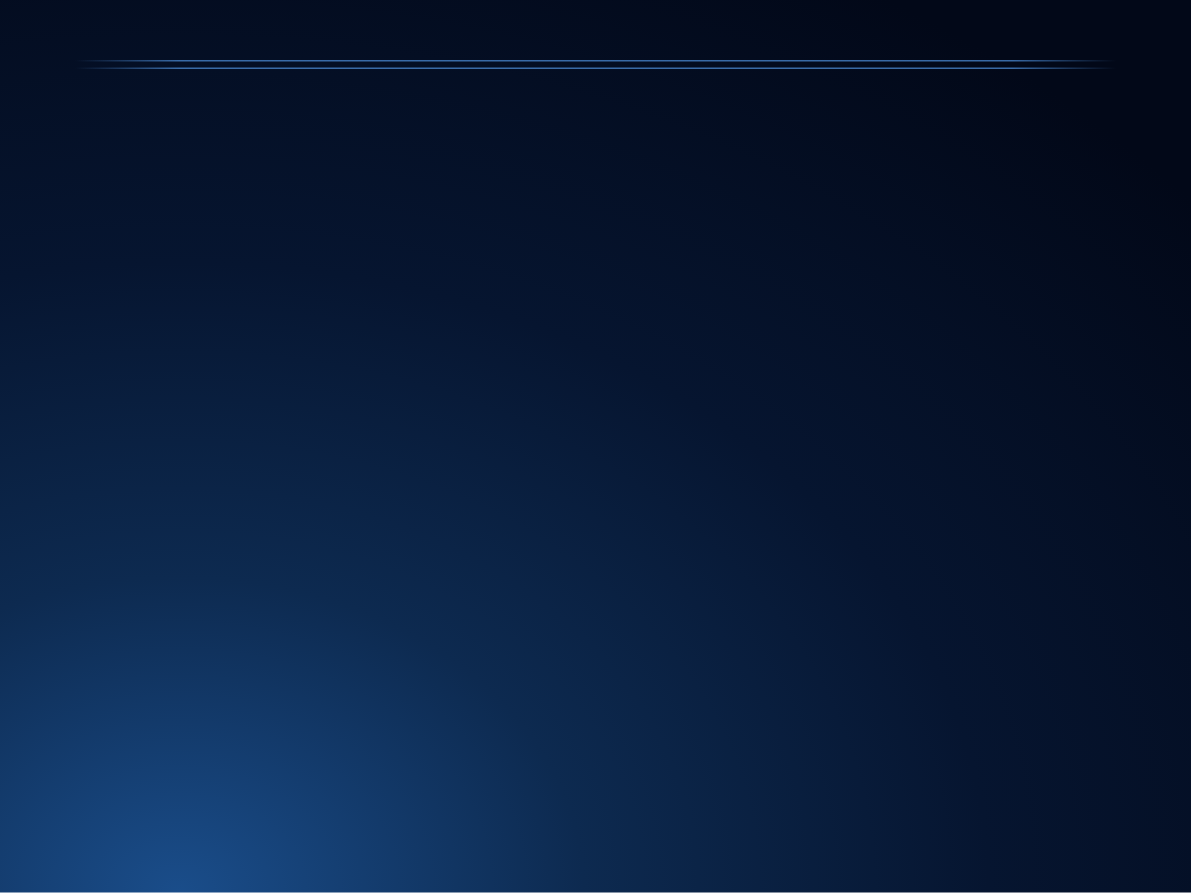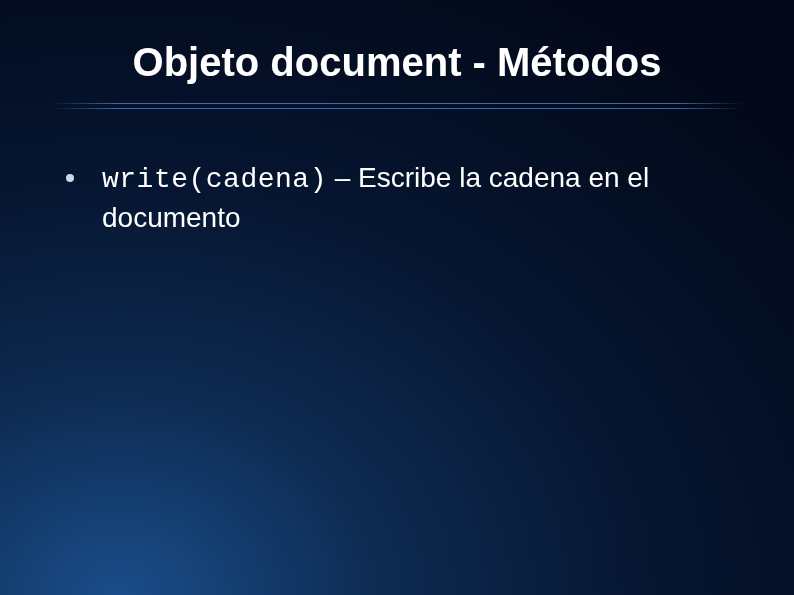--- a/index.html
+++ b/index.html
@@ -56,28 +56,21 @@
   }
   .code {
     font-family: "Courier New", Courier, monospace;
     letter-spacing: 0.5px;
   }
 </style>
 </head>
 <body>
 
 <div class="slide">
-  <h1 class="title">Objeto document - Métodos</h1>
   <div class="divider"></div>
   <div class="divider d2"></div>
 
   <div class="content">
 
-    <div class="bullet-item">
-      <span class="bullet-dot"></span>
-      <span class="bullet-text">
-        <span class="code">write(cadena)</span><span> – Escribe la cadena en el documento</span>
-      </span>
-    </div>
 
 
   </div>
 </div>
 
 </body></html>

